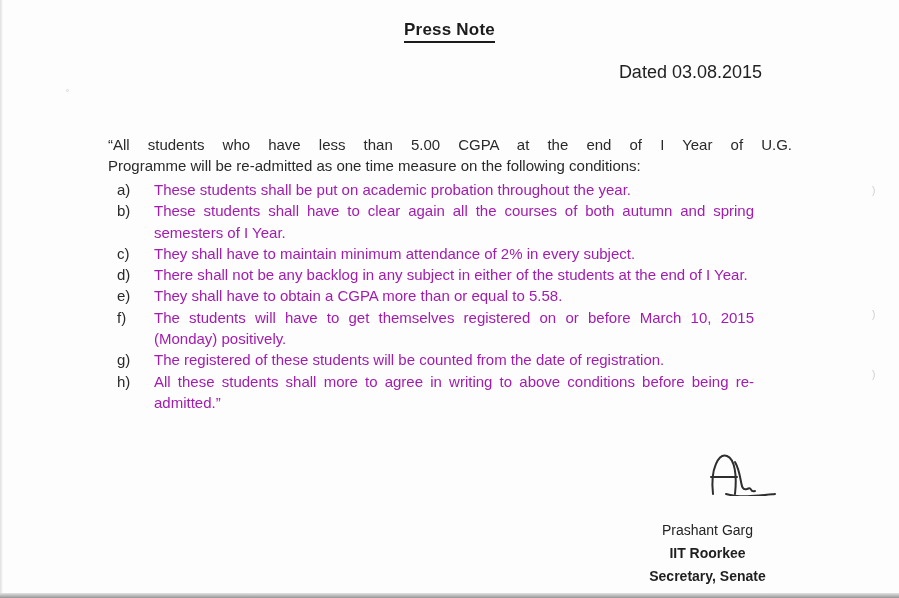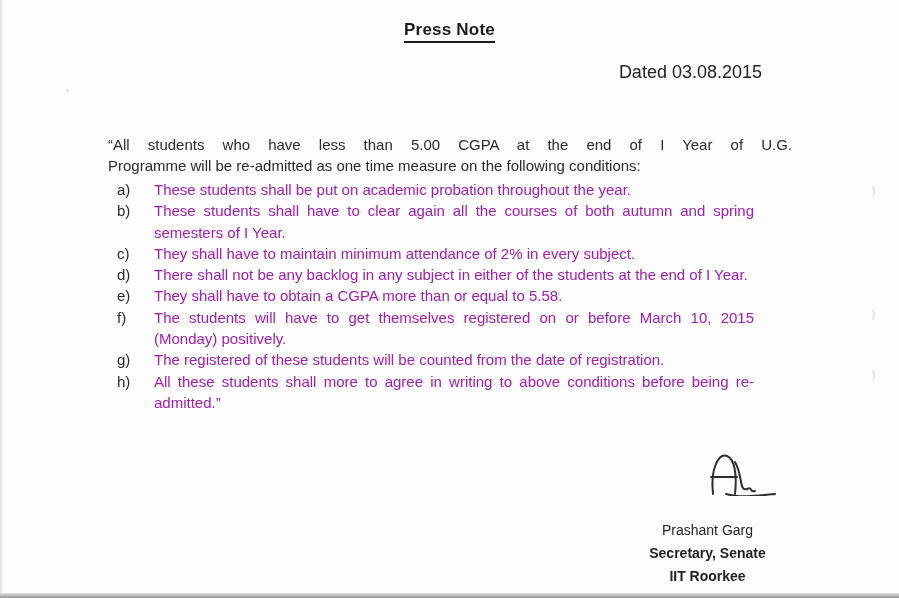--- a/index.html
+++ b/index.html
@@ -194,18 +194,18 @@
     <g fill="none" stroke="#2e2e2e" stroke-width="2" stroke-linecap="round" stroke-linejoin="round">
       <path d="M15 46 C12 20 21 5 29 8 C37 11 39 28 37 46"></path>
       <path d="M13 29 L39 29"></path>
       <path d="M37 14 C45 28 41 44 49 41 C55 38 51 45 57 43"></path>
       <path d="M28 46 C42 50 58 48 77 46"></path>
     </g>
   </svg>
 
   <div class="signature-area">
     <div class="sig-name">Prashant Garg</div>
+    <div class="sig-role">IIT Roorkee</div>
     <div class="sig-role">Secretary, Senate</div>
-    <div class="sig-role">IIT Roorkee</div>
   </div>
 
   <div class="scan-edge-bottom"></div>
 </div>
 
 </body></html>

